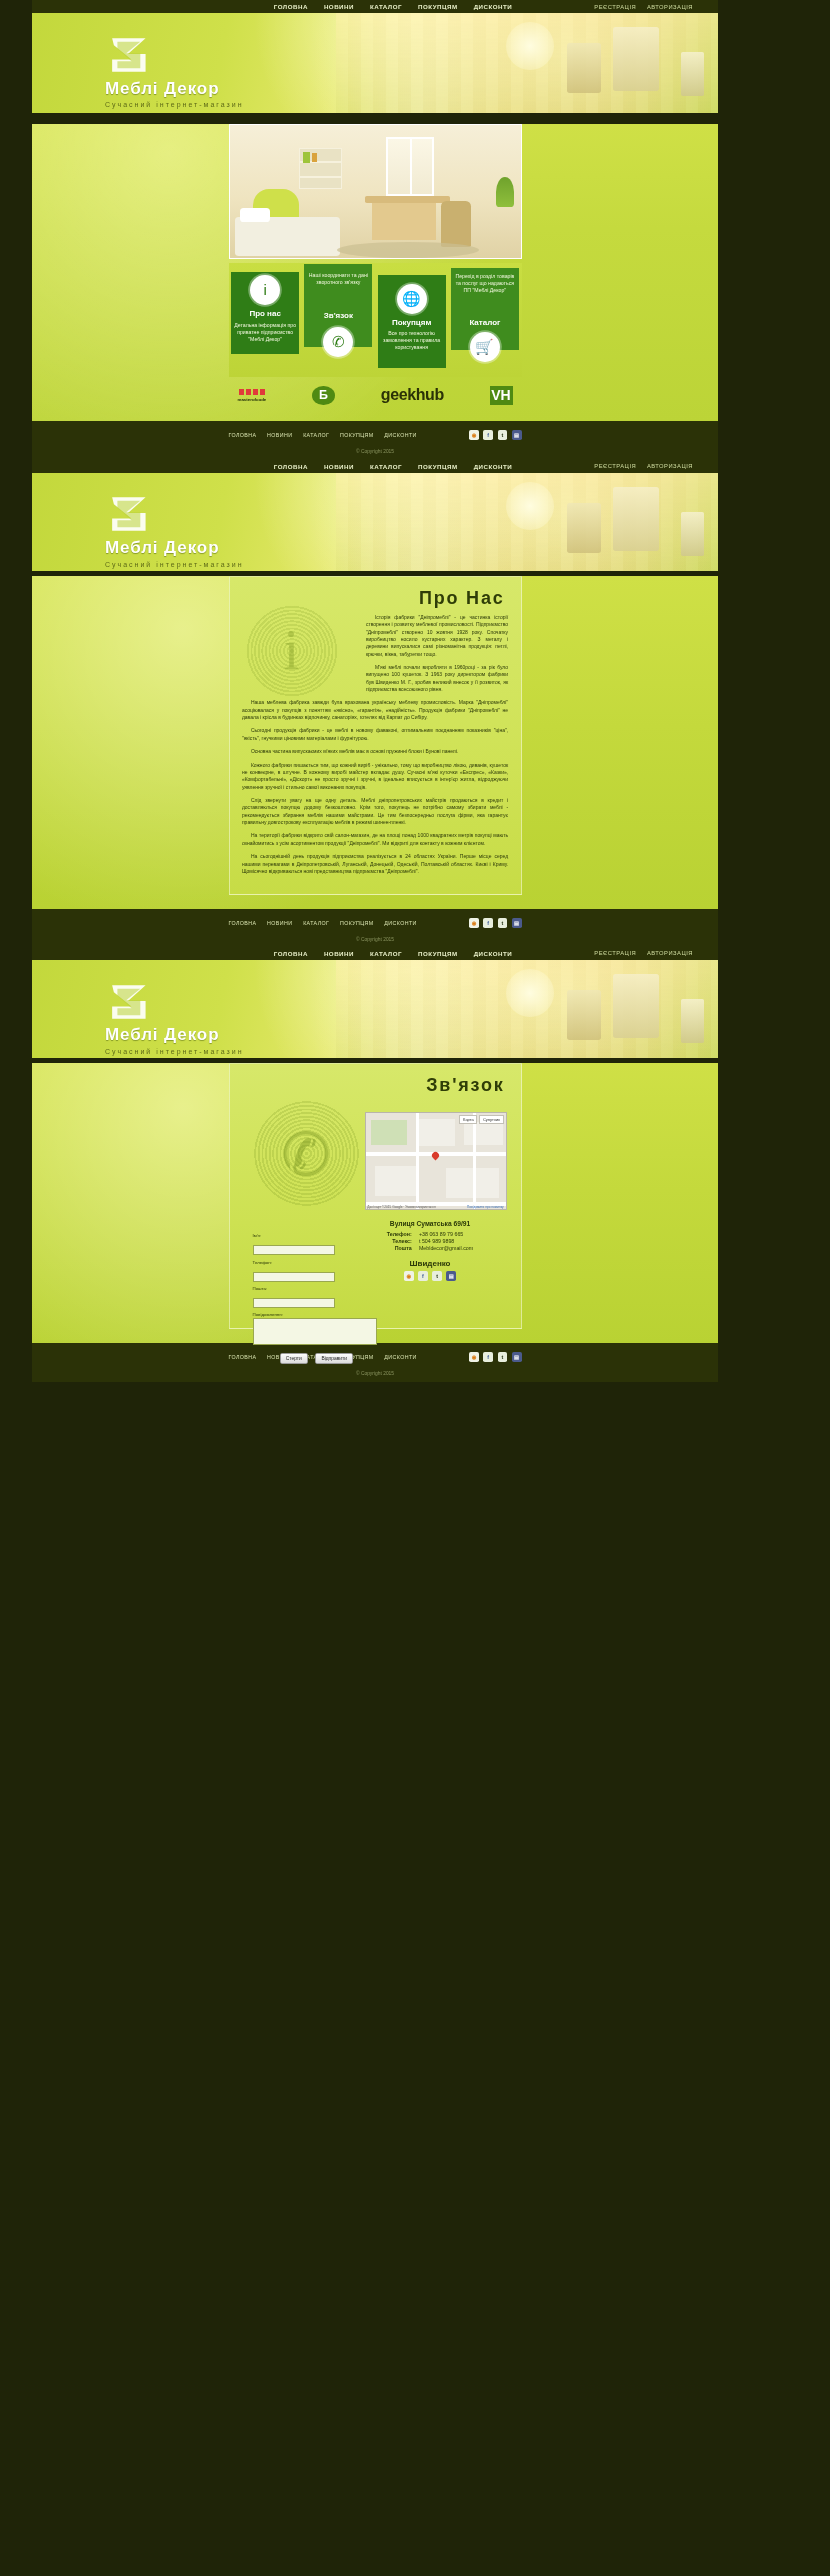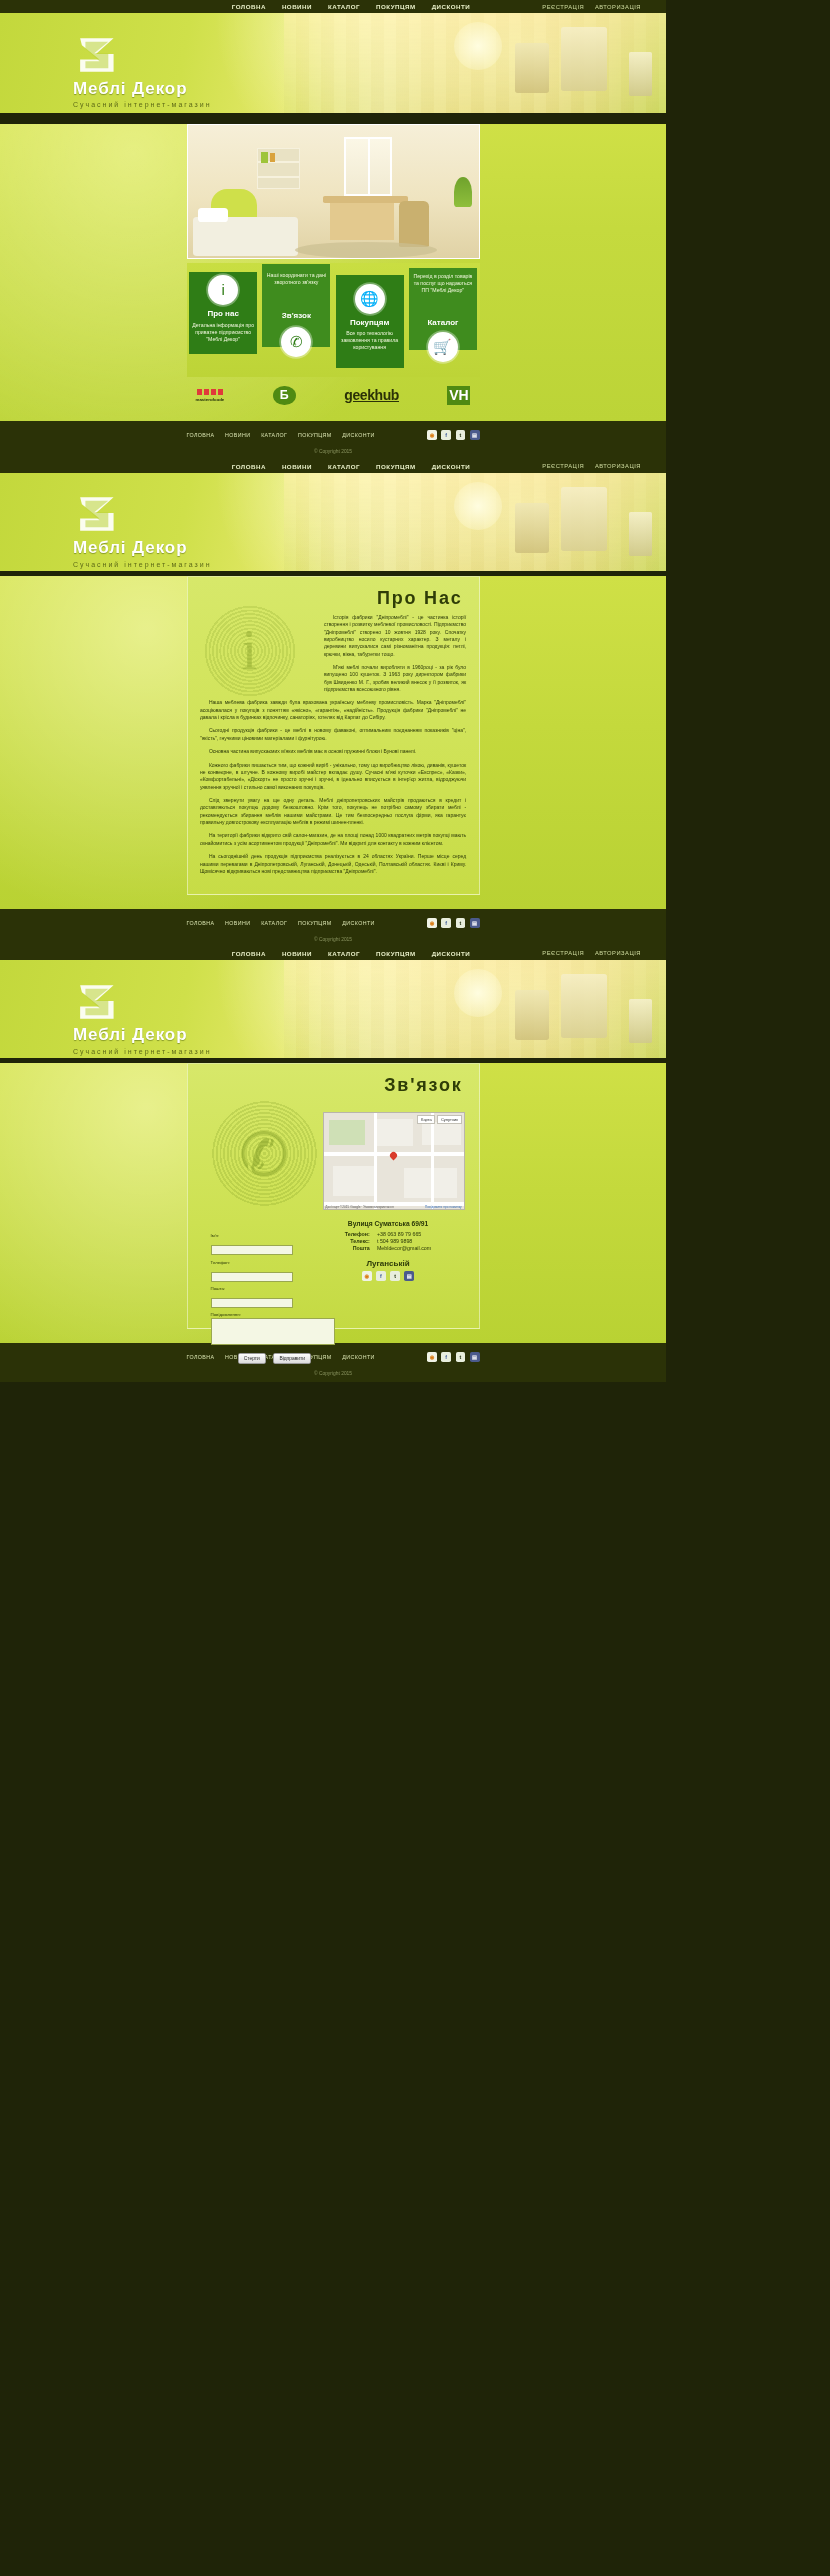--- a/index.html
+++ b/index.html
@@ -4,21 +4,21 @@
 <style>
   * { box-sizing: border-box; }
   html, body { margin: 0; padding: 0; }
   body {
     width: 830px;
     background: #1f2408;
     font-family: "Liberation Sans", sans-serif;
     color: #333;
     -webkit-font-smoothing: antialiased;
   }
-  .page { width: 666px; position: relative; overflow: hidden; }
+  .page { width: 718px; position: relative; overflow: hidden; padding-left: 32px; }
 
   
   .topbar {
     height: 13.3px;
     background: #2b3207;
     display: flex;
     align-items: center;
     position: relative;
   }
   .topbar .navwrap {
@@ -197,21 +197,21 @@
     justify-content: space-between;
     padding: 0 9px;
   }
   .partner { display:flex; flex-direction:column; align-items:center; }
   .partner .glyph { display:flex; }
   .pl-master .glyph i {
     display:block; width:5.3px; height:5.3px; background:#e03a3a; margin:0.9px;
   }
   .pl-master .label { font-size:4.4px; color:#1d2b05; font-weight:bold; margin-top:1.8px; }
   .pl-b { width:23px; height:19.5px; border-radius:50%; background:#4f8a12; color:#fff; font-size:12.4px; font-weight:bold; display:flex; align-items:center; justify-content:center; }
-  .pl-geek { font-size:14px; font-weight:bold; color:#2b3207; letter-spacing:-0.4px;text-decoration:underline; }
+  .pl-geek { font-size:16px; font-weight:bold; color:#2b3207; letter-spacing:-0.4px; }
   .pl-vh { width:23px; height:19.5px; background:#4f8a12; color:#fff; font-size:14px; font-weight:bold; display:flex; align-items:center; justify-content:center; }
 
   
   .footer {
     background: #2b3207;
     padding: 9px 0 5.3px;
   }
   .footer-inner {
     width: 293px;
     margin: 0 auto;
@@ -658,21 +658,21 @@
           <tr>
             <td class="k">Телекс:</td>
             <td class="v">t  504  989  9898</td>
           </tr>
           <tr>
             <td class="k">Пошта</td>
             <td class="v">Mebldecor@gmail.com</td>
           </tr>
         </tbody>
           </table>
-        <div class="follow-title">Луганській</div>
+        <div class="follow-title">Швиденко</div>
         <div class="follow-socials">
           <span class="soc rss">◉</span>
           <span class="soc fb">f</span>
           <span class="soc tw">t</span>
           <span class="soc vk">▤</span>
         </div>
       </div>
 
       <form class="contact-form">
         <div class="form-row">

